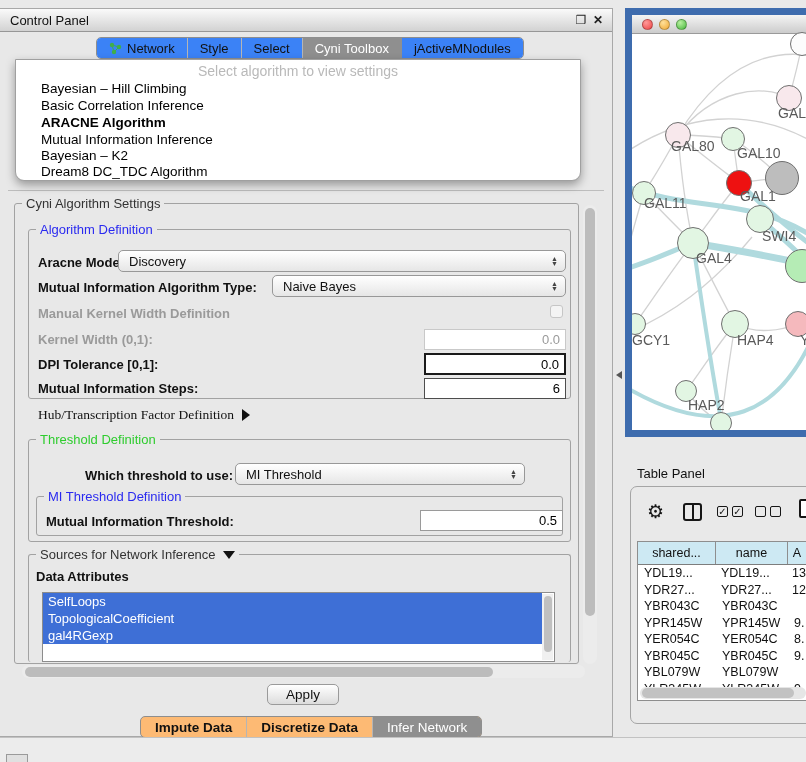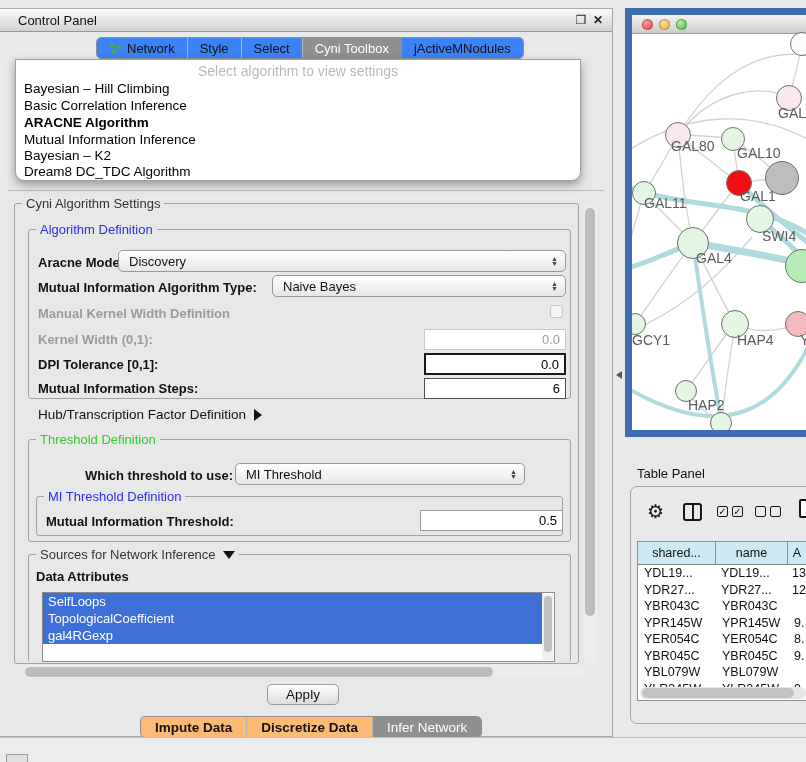--- a/index.html
+++ b/index.html
@@ -3,33 +3,33 @@
 <meta charset="utf-8">
 <style>
   * { box-sizing: border-box; margin:0; padding:0; }
   html,body { width:806px; height:762px; }
   body { font-family:"Liberation Sans", sans-serif; background:#e9e9e9; position:relative; overflow:hidden; }
   .abs { position:absolute; }
 
   
   #control-panel { left:0; top:8px; width:613px; height:729px; background:#e8e8e8; border:1px solid #a8a8a8; border-left:none; }
   #cp-titlebar { left:0; top:0; width:100%; height:23px; background:linear-gradient(#fafafa,#d2d2d2); border-bottom:1px solid #979797; }
-  #cp-title { left:18px; top:4px; font-size:13px; color:#111; }
+  #cp-title { left:10px; top:4px; font-size:13px; color:#111; }
   .winbtn { top:5px; width:12px; height:12px; font-size:12px; line-height:12px; color:#222; text-align:center; cursor:default; }
 
   
   #cp-tabs { left:96px; top:28px; height:22px; display:flex; border:1px solid #8e8e8e; border-radius:5px; overflow:hidden; background:#f5f5f5; }
   .cp-tab { display:flex; align-items:center; gap:5px; padding:0 12px; font-size:13px; color:#111; border-right:1px solid #b5b5b5; background:#3b82f6; cursor:default; }
   .cp-tab:last-child { border-right:none; }
   .cp-tab.active { background:#8f8f8f; color:#fff; border-right-color:#8f8f8f; }
 
   
   #algo-popup { left:15px; top:50px; width:566px; height:122px; background:#fff; border:1px solid #a0a0a0; border-radius:0 0 9px 9px; box-shadow:0 4px 10px rgba(0,0,0,0.35); z-index:40; }
   #algo-placeholder { left:0; top:3px; width:100%; text-align:center; color:#b9b9b9; font-size:14px; }
-  .algo-item { left:0; width:100%; padding-left:8px; font-size:13.5px; color:#000; height:16.5px; line-height:16.5px; cursor:default; }
+  .algo-item { left:0; width:100%; padding-left:25px; font-size:13.5px; color:#000; height:16.5px; line-height:16.5px; cursor:default; }
   .algo-item.bold { font-weight:bold; }
 
   #cp-separator { left:8px; top:181px; width:596px; height:1px; background:#bdbdbd; }
 
   
   .groupbox { border:1px solid #a2a2a2; border-radius:3px; }
   .grouptitle { position:absolute; top:-8px; left:7px; background:#e8e8e8; padding:0 4px; font-size:13px; color:#333; white-space:nowrap; }
   .title-blue { color:#2a2af0; }
   .title-green { color:#2ecc2e; }
 
@@ -171,21 +171,21 @@
   <div class="abs lbl dis" style="left:38px; top:323px;">Kernel Width (0,1):</div>
   <div class="abs tfield dis" style="left:424px; top:320px; width:142px; height:21px;">0.0</div>
 
   <div class="abs lbl b" style="left:38px; top:348px;">DPI Tolerance [0,1]:</div>
   <div class="abs tfield focus" style="left:424px; top:344px; width:142px; height:22px;">0.0</div>
 
   <div class="abs lbl b" style="left:38px; top:372px;">Mutual Information Steps:</div>
   <div class="abs tfield thin" style="left:424px; top:369px; width:142px; height:21px;">6</div>
 
   <div class="abs" style="left:38px; top:398px; display:flex; align-items:center; gap:8px;">
-    <span class="lbl" style="font-size:13.5px;">Hub/Transcription Factor Definition</span>
+    <span class="lbl" style="font-size:13.5px;font-family:Liberation Serif, serif;">Hub/Transcription Factor Definition</span>
     <span class="tri-right"></span>
   </div>
 
   <div class="abs groupbox" style="left:28px; top:430px; width:543px; height:103px;">
     <div class="grouptitle title-green">Threshold Definition</div>
   </div>
   <div class="abs lbl b" style="left:85px; top:459px;">Which threshold to use:</div>
   <div class="abs combo" style="left:235px; top:454px; width:290px; height:22px;">
     <span>MI Threshold</span>
     <span class="spin">

